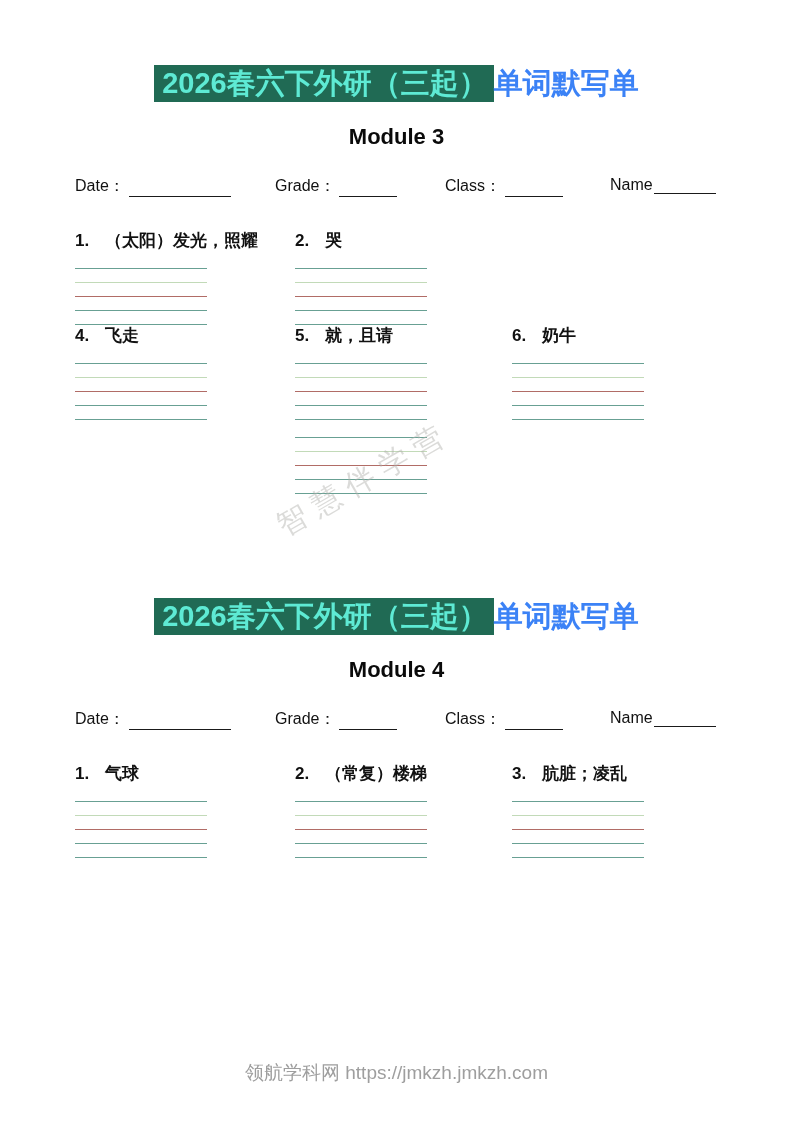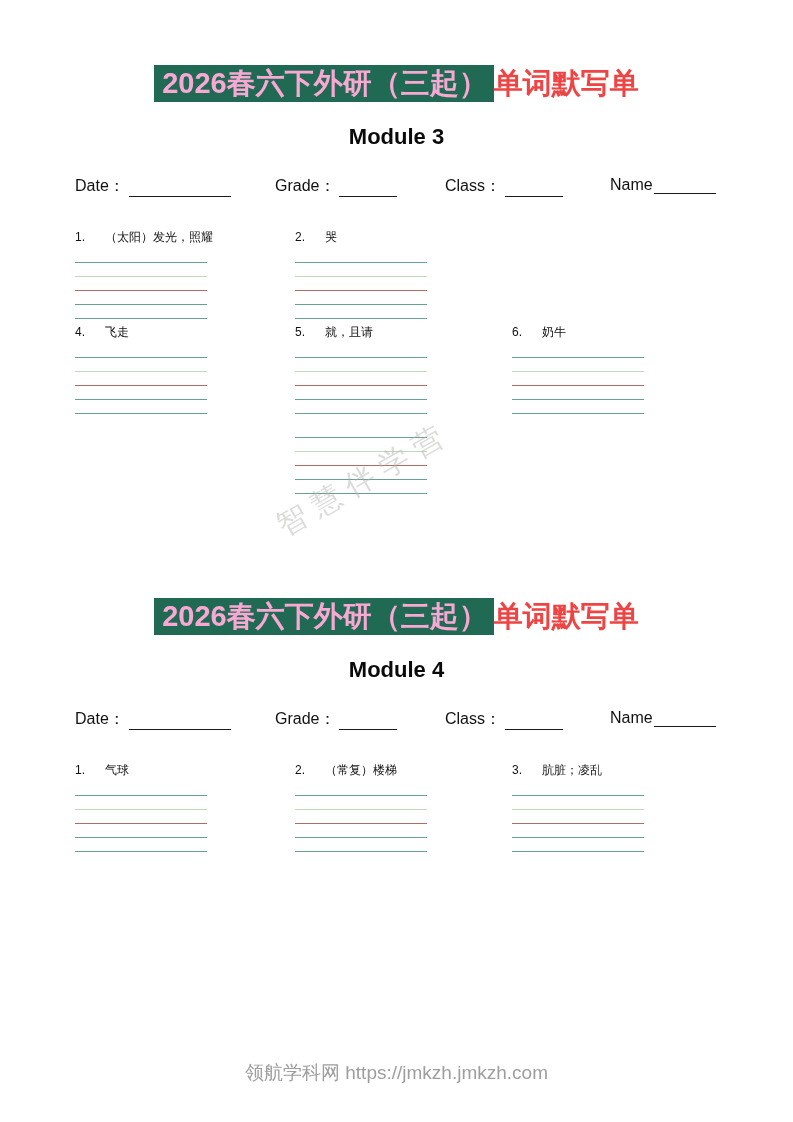--- a/index.html
+++ b/index.html
@@ -16,24 +16,24 @@
   .section-1{top:0;}
   .section-2{top:533px;}
 
   .banner{
     position:absolute;top:63px;left:0;right:0;
     text-align:center;
     font-size:29px;font-weight:bold;line-height:40px;
     white-space:nowrap;
   }
   .banner .hl{
-    background:#206A54;color:#f9a8d4;
+    background:#206A54;color:#5eead4;
     padding:2px 6px 3px 8px;
   }
-  .banner .sfx{color:#ef4444;}
+  .banner .sfx{color:#3b82f6;}
 
   .module-title{
     position:absolute;top:124px;left:0;right:0;
     text-align:center;
     font-size:22px;font-weight:bold;color:#0a0a0a;
   }
 
   .info-row{position:absolute;top:176px;left:0;right:0;height:22px;font-size:16px;}
   .info-field{position:absolute;white-space:nowrap;}
   .f-date{left:75px;}
@@ -51,21 +51,21 @@
   .blank-class{width:58px;}
   .blank-name{width:62px;margin-left:1px;}
 
   .word{position:absolute;width:215px;}
   .row-a{top:229px;}
   .row-b{top:324px;}
   .row-c{top:421px;}
   .col-1{left:75px;}
   .col-2{left:295px;}
   .col-3{left:512px;}
-  .word-label{font-size:12px;white-space:nowrap;}
+  .word-label{font-size:17px;white-space:nowrap;font-weight:bold;}
   .word-label .num{display:inline-block;min-width:30px;}
   .writing-lines{margin-top:16px;width:132px;}
   .wl{height:13px;border-top:1.5px solid #68A093;}
   .wl.l2{border-top-color:#C2DAB8;}
   .wl.l3{border-top-color:#B16C66;}
   .wl.l4{height:0;}
 
   .watermark{
     position:absolute;
     left:290px;top:505px;

